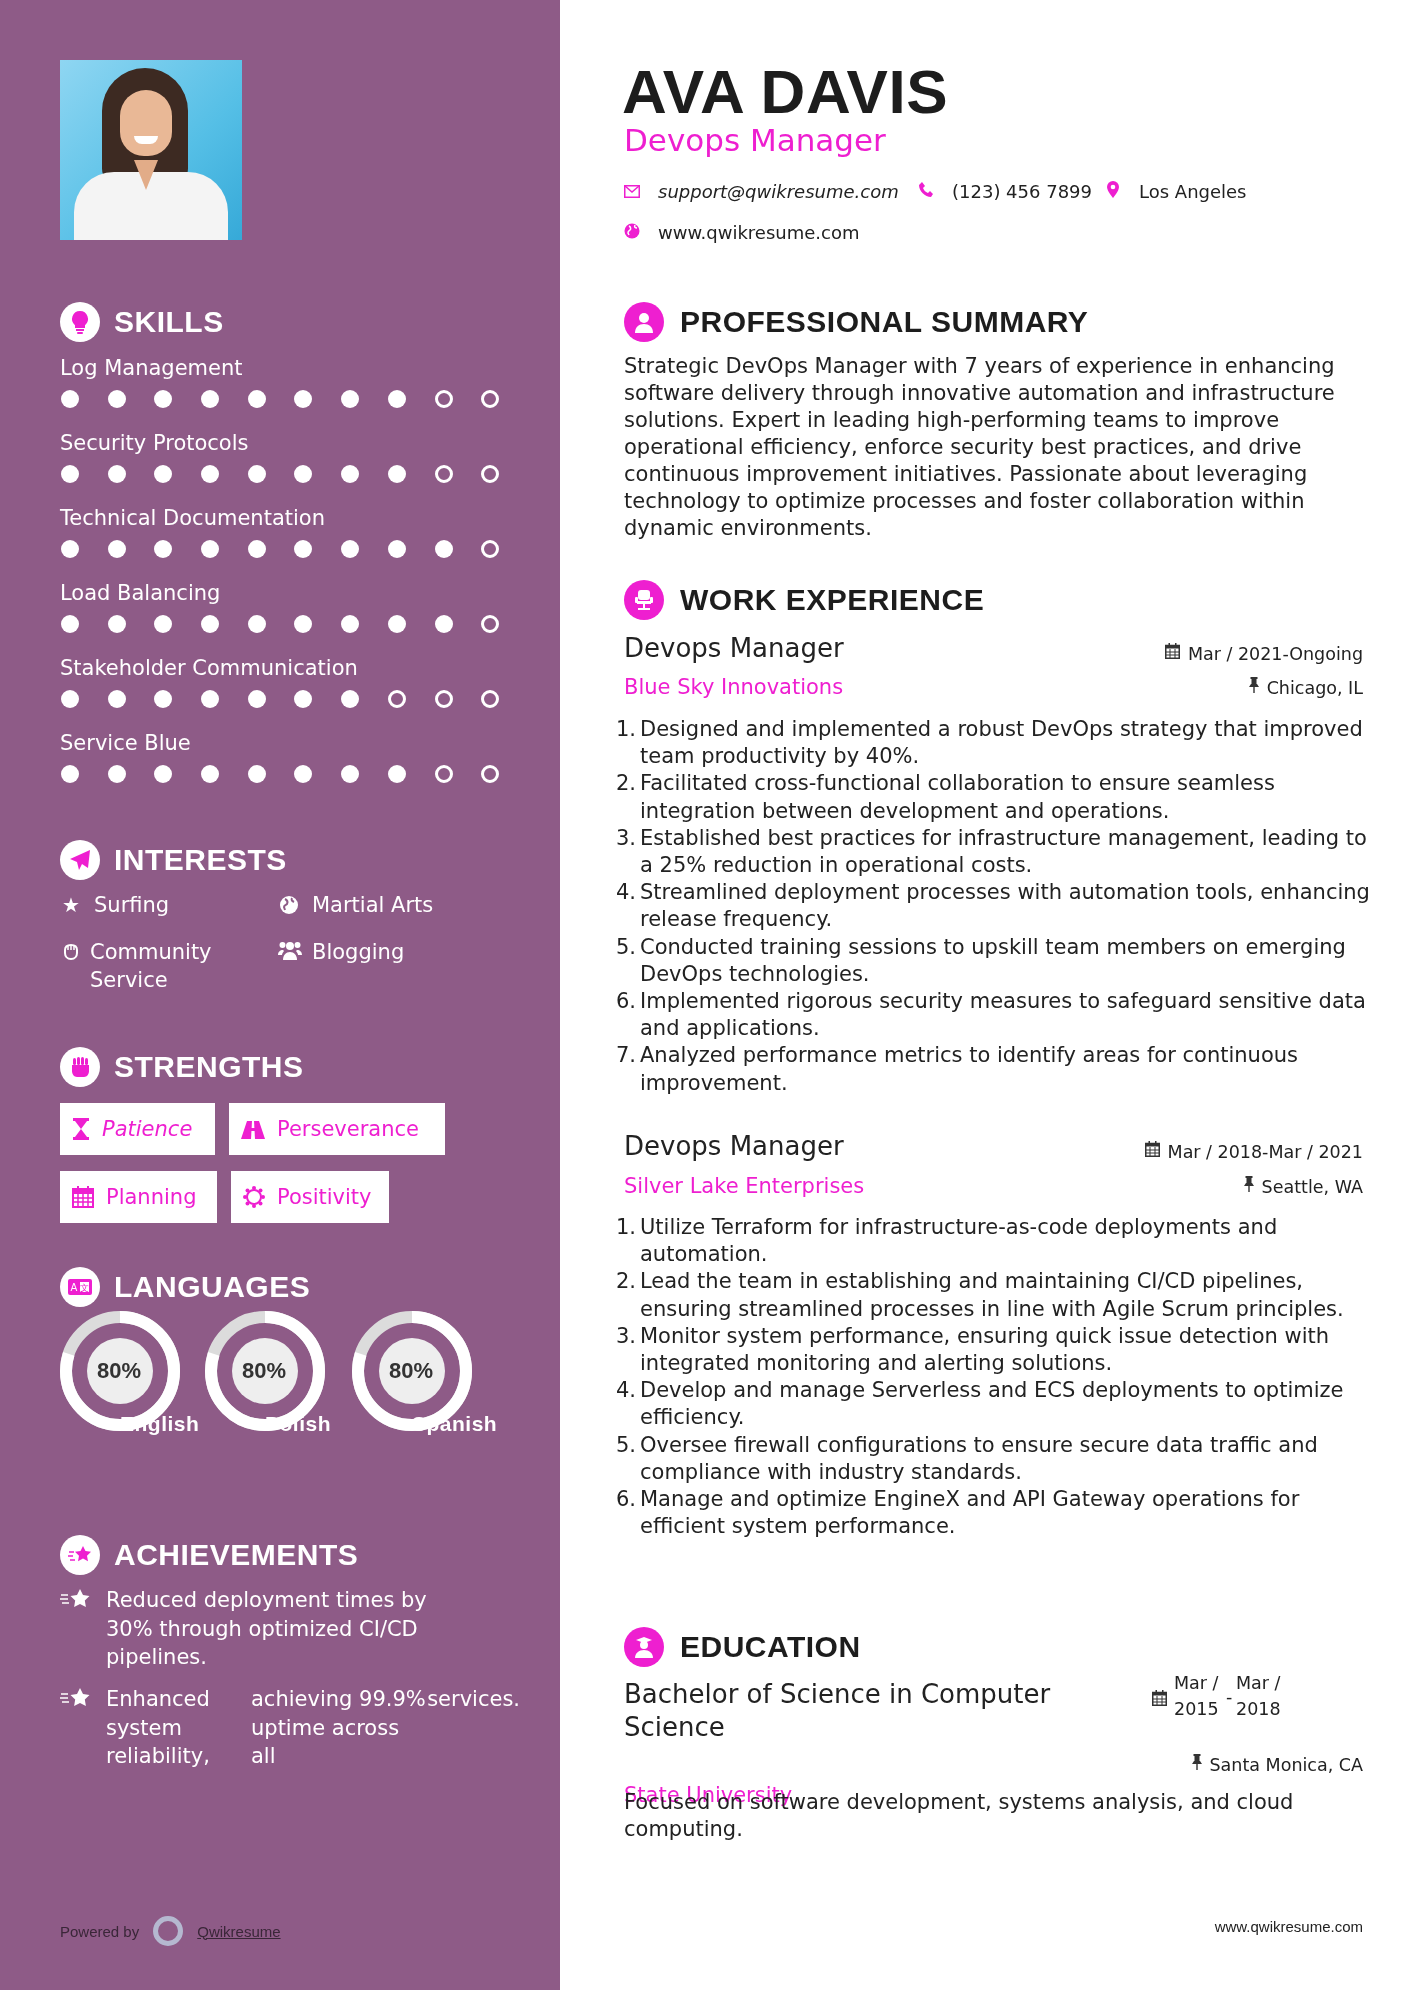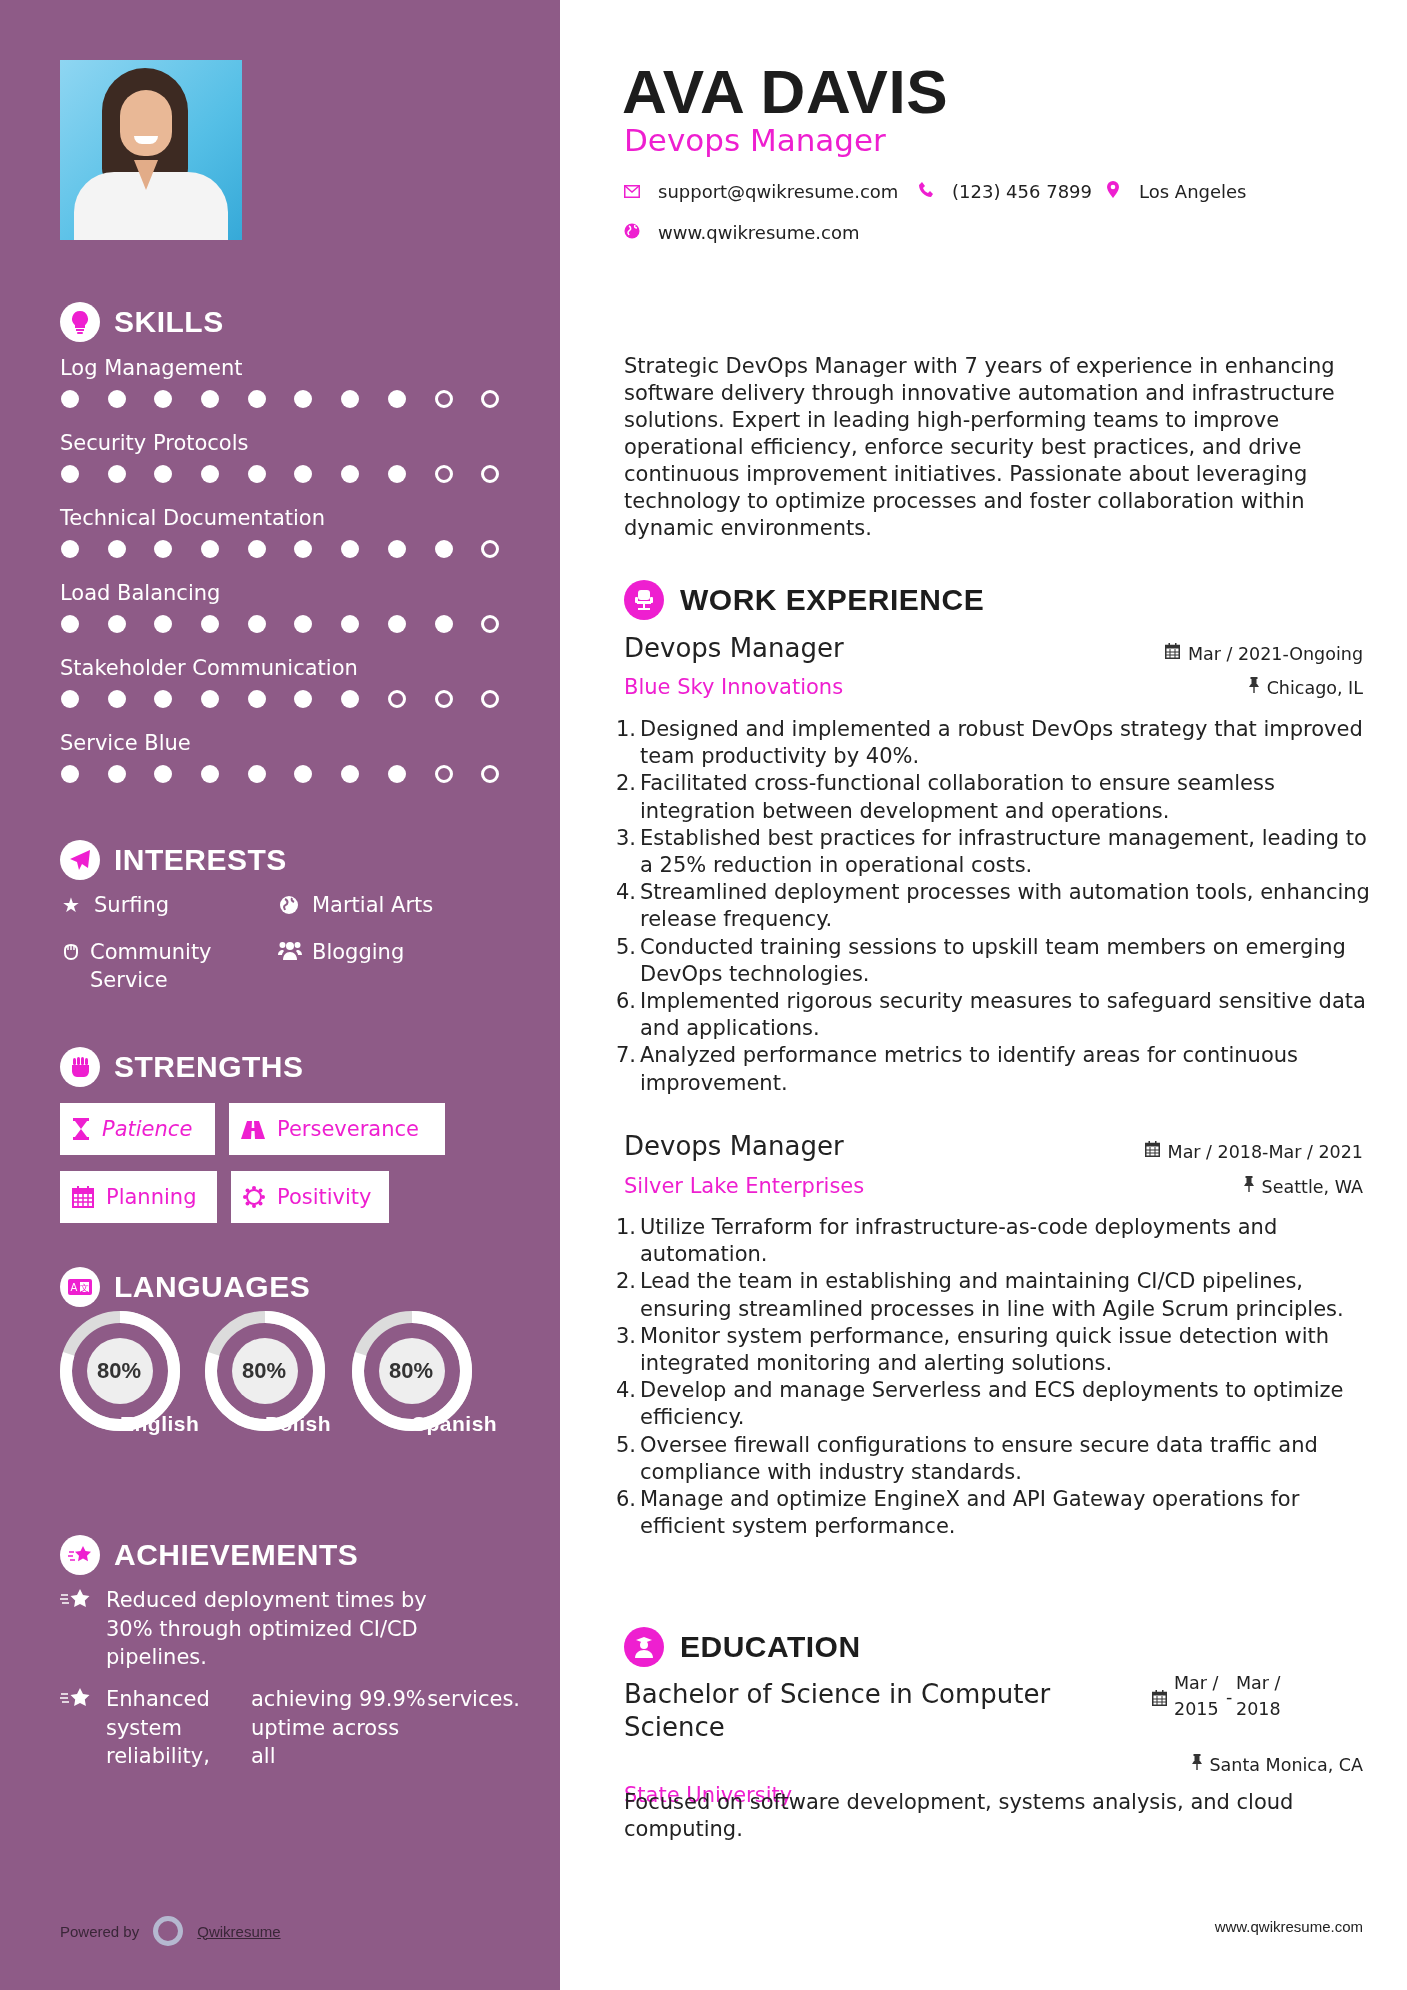--- a/index.html
+++ b/index.html
@@ -388,21 +388,21 @@
     <span class="q"></span>
     <a class="link">Qwikresume</a>
   </div>
 </aside>
 
 <main class="main">
 
   <h1 class="name">AVA DAVIS</h1>
   <div class="role">Devops Manager</div>
 
-  <div class="contact" style="left:64px; top:181px;">
+  <div class="contact" style="left:64px; top:181px;font-style:italic;">
     <span class="i">
       <svg width="16" height="13" viewBox="0 0 16 13">
           <rect x="0.75" y="0.75" width="14.5" height="11.5" fill="none" stroke="#ee1fd0" stroke-width="1.5"></rect>
           <path d="M1 1l7 6 7-6" fill="none" stroke="#ee1fd0" stroke-width="1.5"></path>
         </svg>
     </span>
     <span>support@qwikresume.com</span>
   </div>
   <div class="contact" style="left:358px; top:181px;">
     <span class="i">
@@ -425,20 +425,29 @@
     <span class="i">
       <svg width="16" height="16" viewBox="0 0 16 16">
           <circle cx="8" cy="8" r="7.5" fill="#ee1fd0"></circle>
           <path d="M5 3c2 1 2 3 1 4-1 1-2 1-2 3l1 2" stroke="#fff" stroke-width="1.5" fill="none"></path>
           <path d="M11 2c-1 2 0 3 2 3" stroke="#fff" stroke-width="1.5" fill="none"></path>
         </svg>
     </span>
     <span>www.qwikresume.com</span>
   </div>
 
+  <div class="m-head" style="top:302px;">
+    <span class="ico">
+      <svg width="22" height="22" viewBox="0 0 22 22">
+          <circle cx="11" cy="7" r="5" fill="#fff"></circle>
+          <path d="M2 22c0-6 4-9 9-9s9 3 9 9z" fill="#fff"></path>
+        </svg>
+    </span>
+    <span class="ttl">PROFESSIONAL SUMMARY</span>
+  </div>
   <p class="para" style="top:353px;">Strategic DevOps Manager with 7 years of experience in enhancing software delivery through innovative automation and infrastructure solutions. Expert in leading high-performing teams to improve operational efficiency, enforce security best practices, and drive continuous improvement initiatives. Passionate about leveraging technology to optimize processes and foster collaboration within dynamic environments.</p>
 
   <div class="m-head" style="top:580px;">
     <span class="ico">
       <svg width="20" height="22" viewBox="0 0 20 22">
           <rect x="4" y="1" width="12" height="10" rx="3" fill="#fff"></rect>
           <rect x="1" y="8" width="3" height="6" rx="1" fill="#fff"></rect>
           <rect x="16" y="8" width="3" height="6" rx="1" fill="#fff"></rect>
           <rect x="3" y="12" width="14" height="3" fill="#fff"></rect>
           <rect x="9" y="15" width="2" height="4" fill="#fff"></rect>

